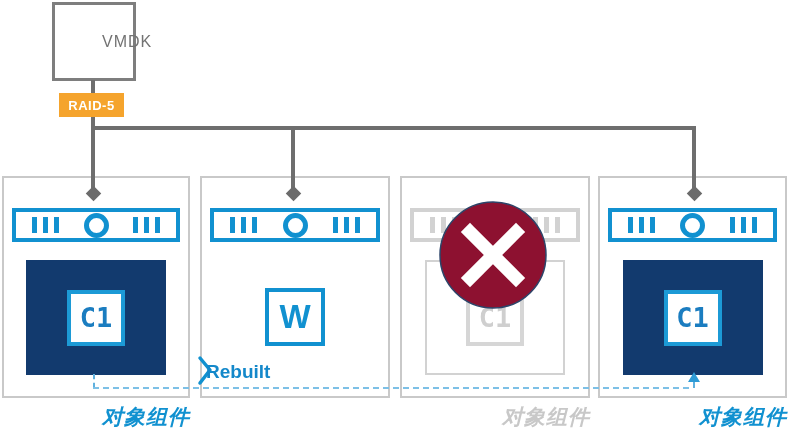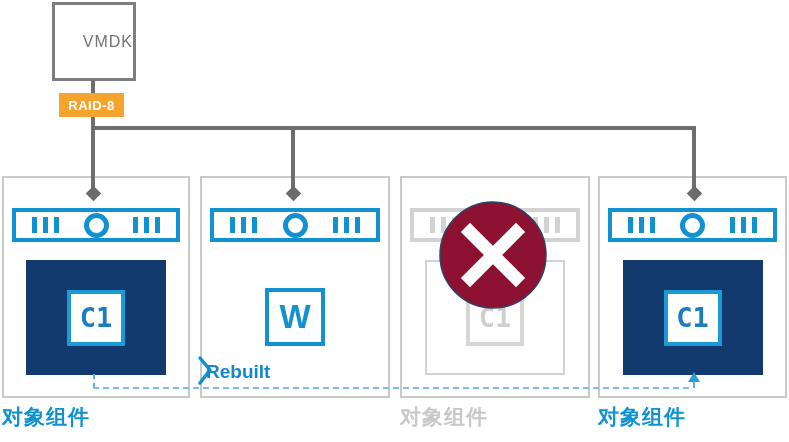--- a/index.html
+++ b/index.html
@@ -6,21 +6,21 @@
   .stage{
     position:relative;width:789px;height:442px;background:#ffffff;
     font-family:"Liberation Sans",sans-serif;overflow:hidden;
     --blue:#1191d0;--bluetext:#1b7dc0;--navy:#123a6e;--maroon:#8d1130;
     --orange:#f5a42d;--gline:#6e6e6e;--boxgray:#c9c9c9;--dis:#d2d2d2;
   }
   .abs{position:absolute;box-sizing:border-box;}
 
   
   .vmdk-box{left:52px;top:2px;width:84px;height:79px;background:#fff;border:3px solid #7e7e7e;
-    display:flex;align-items:center;justify-content:flex-end;z-index:2;padding-left:47px;}
+    display:flex;align-items:center;justify-content:flex-start;z-index:2;padding-left:47px;}
   .vmdk-box span{color:#737373;font-size:16px;letter-spacing:1px;}
 
   
   .raid-badge{left:59px;top:93px;width:65px;height:24px;background:var(--orange);
     display:flex;align-items:center;justify-content:center;color:#fff;font-size:13px;
     font-weight:bold;letter-spacing:.5px;z-index:3;}
 
   
   .gline{background:var(--gline);z-index:2;}
   .gdiamond{width:11px;height:11px;background:#6b6b6b;transform:rotate(45deg);z-index:3;}
@@ -40,22 +40,22 @@
     background:var(--navy);display:flex;align-items:center;justify-content:center;}
   .comp.failed .navy{background:#fff;border:2px solid var(--dis);box-sizing:border-box;}
   .chip{width:58px;height:56px;background:#fff;border:4px solid #1c9ad6;box-sizing:border-box;
     display:flex;align-items:center;justify-content:center;
     font-family:"DejaVu Sans Mono",monospace;font-weight:bold;font-size:27px;color:var(--bluetext);}
   .comp.failed .chip{border-color:#d6d6d6;color:#cfcfcf;}
   .wchip{position:absolute;left:50%;transform:translateX(-50%);top:110px;width:60px;height:58px;
     background:#fff;border:4px solid var(--blue);box-sizing:border-box;display:flex;align-items:center;
     justify-content:center;font-weight:bold;font-size:33px;color:var(--blue);}
 
-  .comp-label{top:403px;text-align:left;font-size:21px;font-weight:bold;color:var(--blue);
-    letter-spacing:1px;z-index:2;}
+  .comp-label{top:403px;text-align:right;font-size:21px;font-weight:bold;color:var(--blue);
+    letter-spacing:1px;z-index:2;font-style:italic;}
   .comp-label.gray{color:#c8c8c8;}
 
   
   .fail-badge{left:438px;top:200px;width:110px;height:110px;z-index:6;}
 
   
   .dash-v{border-left:2px dashed #5fb0de;z-index:5;}
   .dash-h{border-top:2px dashed #7dc0e6;z-index:5;}
   .up-arrow{width:0;height:0;border-left:6px solid transparent;border-right:6px solid transparent;
     border-bottom:10px solid #2e9bd6;z-index:5;}
@@ -72,21 +72,21 @@
   </div>
 
   <div class="abs gline" style="left:91px;top:80px;width:4px;height:114px;"></div>
   <div class="abs gline" style="left:91px;top:126px;width:605px;height:4px;"></div>
   <div class="abs gline" style="left:291px;top:126px;width:4px;height:68px;"></div>
   <div class="abs gline" style="left:692px;top:126px;width:4px;height:68px;"></div>
   <div class="abs gdiamond" style="left:88px;top:188px;"></div>
   <div class="abs gdiamond" style="left:288px;top:188px;"></div>
   <div class="abs gdiamond" style="left:689px;top:188px;"></div>
 
-  <div class="abs raid-badge">RAID-8</div>
+  <div class="abs raid-badge">RAID-5</div>
 
   <div class="abs comp" style="left:2px;width:188px;">
     <div class="host">
       <span class="bars">
           <i></i>
           <i></i>
           <i></i>
         </span>
       <span class="ring"></span>
       <span class="bars">

